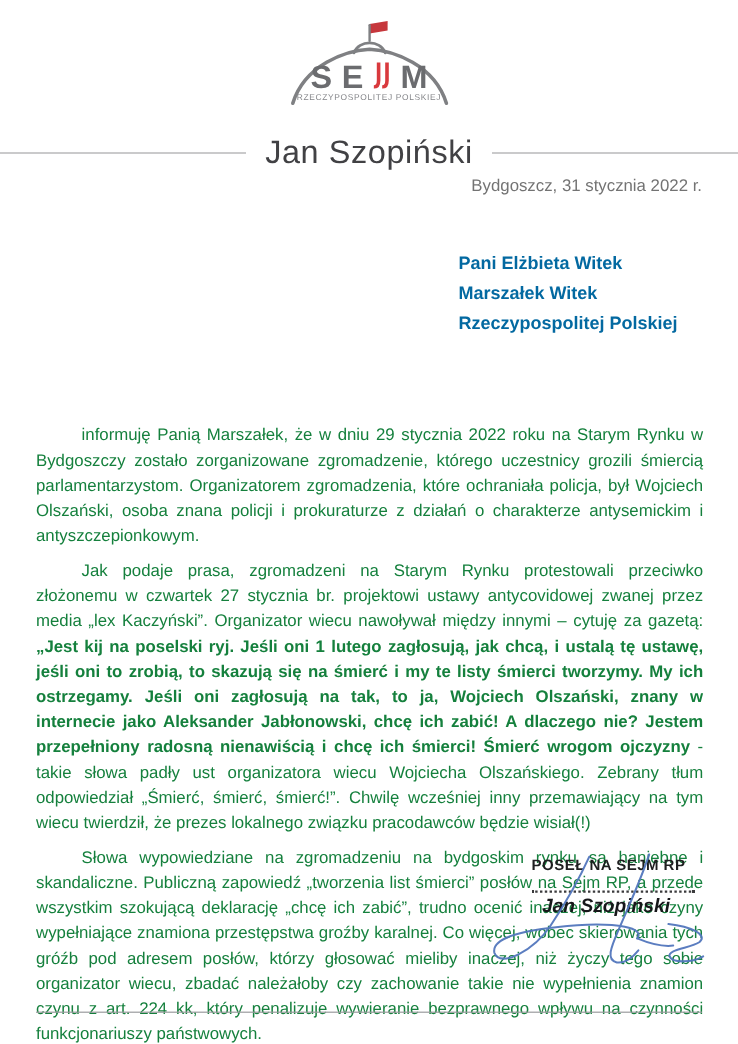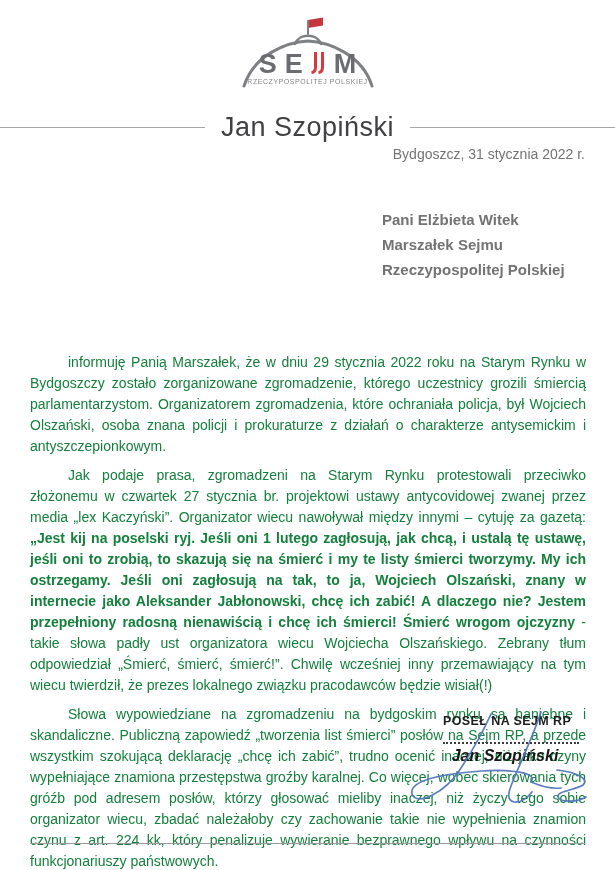--- a/index.html
+++ b/index.html
@@ -12,21 +12,21 @@
   .logo svg.dome{display:block;margin:0 auto;}
   .wordmark{display:flex;justify-content:center;align-items:flex-end;gap:8px;margin-top:-37px;position:relative;}
   .wordmark .lt{font-size:27px;font-weight:700;color:#6b6c6f;line-height:22px;}
   .logo-sub{margin-top:3px;font-size:7px;letter-spacing:.55px;color:#85868a;white-space:nowrap;}
   
   .name-rule{position:absolute;top:112px;left:0;right:0;display:flex;align-items:center;gap:16px;}
   .rule-line{flex:1;height:1px;background:#a8a8aa;}
   .lh-name{font-size:27px;font-weight:400;color:#414144;letter-spacing:.5px;white-space:nowrap;}
   
   .dateline{position:absolute;top:146px;right:30px;font-size:14px;color:#737373;}
-  .recipient{position:absolute;top:207px;left:382px;font-size:15px;font-weight:700;line-height:25px;color:#737373;}
+  .recipient{position:absolute;top:207px;left:382px;font-size:15px;font-weight:700;line-height:25px;color:#0369a1;}
   
   .body-text{position:absolute;top:316px;left:30px;width:556px;font-size:14px;line-height:21px;text-align:justify;color:#15803d;margin-top:36px;}
   .body-text p{margin:0 0 8px 0;text-indent:38px;}
   .q{font-weight:700;}
   
   .sig{position:absolute;top:714px;right:36px;width:136px;text-align:center;}
   .sig-title{font-size:12.5px;font-weight:600;letter-spacing:.4px;color:#1e1e20;margin-right:18px;white-space:nowrap;}
   .sig-dots{margin-top:14px;border-top:2px dotted #3b3b3d;height:0;width:136px;}
   .sig-name{margin-top:3px;margin-right:12px;font-size:16px;font-weight:700;font-style:italic;color:#17171a;white-space:nowrap;}
   .sig-ink{position:absolute;top:-4px;left:-48px;pointer-events:none;}
@@ -63,21 +63,21 @@
   <div class="name-rule">
     <div class="rule-line"></div>
     <div class="lh-name">Jan Szopiński</div>
     <div class="rule-line"></div>
   </div>
 
   <div class="dateline">Bydgoszcz, 31 stycznia 2022 r.</div>
 
   <div class="recipient">
     <div>Pani Elżbieta Witek</div>
-    <div>Marszałek Sejmu</div>
+    <div>Marszałek Witek</div>
     <div>Rzeczypospolitej Polskiej</div>
   </div>
 
   <div class="body-text">
     <p>informuję Panią Marszałek, że w dniu 29 stycznia 2022 roku na Starym Rynku w Bydgoszczy zostało zorganizowane zgromadzenie, którego uczestnicy grozili śmiercią parlamentarzystom. Organizatorem zgromadzenia, które ochraniała policja, był Wojciech Olszański, osoba znana policji i prokuraturze z działań o charakterze antysemickim i antyszczepionkowym.</p>
     <p><span>Jak podaje prasa, zgromadzeni na Starym Rynku protestowali przeciwko złożonemu w czwartek 27 stycznia br. projektowi ustawy antycovidowej zwanej przez media „lex Kaczyński”. Organizator wiecu nawoływał między innymi – cytuję za gazetą: </span><span class="q">„Jest kij na poselski ryj. Jeśli oni 1 lutego zagłosują, jak chcą, i ustalą tę ustawę, jeśli oni to zrobią, to skazują się na śmierć i my te listy śmierci tworzymy. My ich ostrzegamy. Jeśli oni zagłosują na tak, to ja, Wojciech Olszański, znany w internecie jako Aleksander Jabłonowski, chcę ich zabić! A dlaczego nie? Jestem przepełniony radosną nienawiścią i chcę ich śmierci! Śmierć wrogom ojczyzny</span><span> - takie słowa padły ust organizatora wiecu Wojciecha Olszańskiego. Zebrany tłum odpowiedział „Śmierć, śmierć, śmierć!”. Chwilę wcześniej inny przemawiający na tym wiecu twierdził, że prezes lokalnego związku pracodawców będzie wisiał(!)</span></p>
     <p>Słowa wypowiedziane na zgromadzeniu na bydgoskim rynku są haniebne i skandaliczne. Publiczną zapowiedź „tworzenia list śmierci” posłów na Sejm RP, a przede wszystkim szokującą deklarację „chcę ich zabić”, trudno ocenić inaczej, niż jako czyny wypełniające znamiona przestępstwa groźby karalnej. Co więcej, wobec skierowania tych gróźb pod adresem posłów, którzy głosować mieliby inaczej, niż życzy tego sobie organizator wiecu, zbadać należałoby czy zachowanie takie nie wypełnienia znamion czynu z art. 224 kk, który penalizuje wywieranie bezprawnego wpływu na czynności funkcjonariuszy państwowych.</p>
   </div>
 
   <div class="sig">

